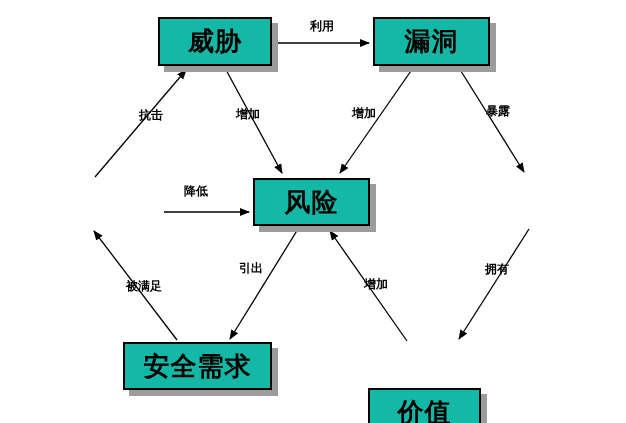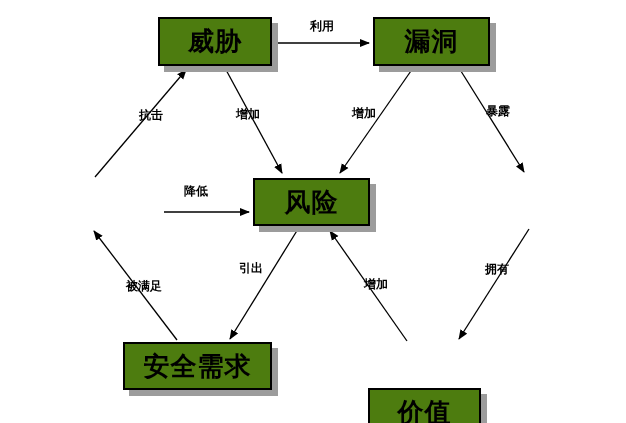--- a/index.html
+++ b/index.html
@@ -17,21 +17,21 @@
   }
   .edges-svg {
     position: absolute;
     left: 0; top: 0;
     width: 626px;
     height: 423px;
   }
   .node {
     position: absolute;
     box-sizing: border-box;
-    background: #4d7c0f;
+    background: #14b8a6;
     border: 2px solid #000000;
     box-shadow: 6px 6px 0 #9c9c9c;
     display: flex;
     align-items: center;
     justify-content: center;
     font-size: 26px;
     font-weight: bold;
     color: #000000;
     letter-spacing: 1px;
     white-space: nowrap;

